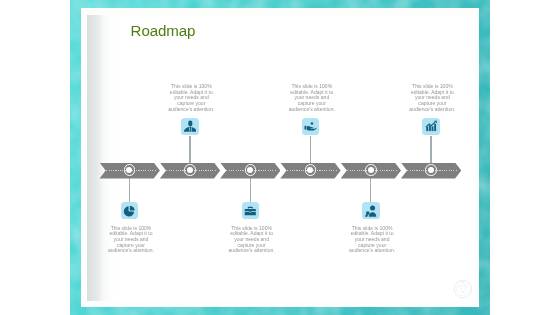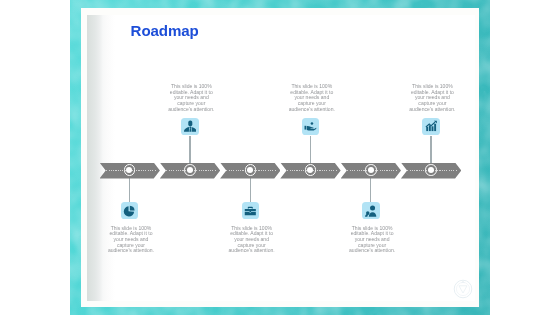--- a/index.html
+++ b/index.html
@@ -9,22 +9,22 @@
   #frame{position:absolute;left:70px;top:0;width:420px;height:315px;overflow:hidden;}
   .tealbg{position:absolute;left:0;top:0;width:420px;height:315px;
           background:linear-gradient(104deg,#57dbda 0%,#52d7d6 16%,#4acfce 38%,#42c5c6 62%,#3bbabd 84%,#36b5b8 100%);}
   .tealtex{position:absolute;left:0;top:0;width:420px;height:315px;opacity:.40;}
   #card{position:absolute;left:11px;top:8px;width:398px;height:299px;background:#fdfdfb;}
   #inner{position:absolute;left:5.5px;top:6.5px;width:388px;height:286px;overflow:hidden;
          background:linear-gradient(90deg,#d8dedc 0%,#dde2e0 0.9%,#e3e7e6 2.1%,#eceeee 3.2%,#f7f8f8 4.1%,#fbfbfb 5.2%,#fdfdfd 6.2%,#ffffff 7.2%,#ffffff 100%);}
 
   
   #stage{position:absolute;left:0;top:0;width:560px;height:315px;}
-  #title{position:absolute;left:89.6px;top:22.8px;font-size:15.1px;font-weight:bold;
-         color:#1d4ed8;letter-spacing:-0.1px;line-height:1;padding-left:41px;}
+  #title{position:absolute;left:89.6px;top:22.8px;font-size:15.1px;font-weight:normal;
+         color:#4d7c0f;letter-spacing:-0.1px;line-height:1;padding-left:41px;}
   .arrow{position:absolute;top:162.6px;width:60.4px;height:16px;background:#7f7f7f;
          clip-path:polygon(0 0, 54.2px 0, 60.4px 8px, 54.2px 16px, 0 16px, 6.2px 8px);}
   .dash{position:absolute;top:169.9px;height:0.95px;width:52px;
         background:repeating-linear-gradient(90deg,rgba(255,255,255,.66) 0 1.1px,rgba(255,255,255,0) 1.1px 2.3px);}
   .circ{position:absolute;width:11.6px;height:11.6px;border-radius:50%;
         border:1.15px solid #fff;box-sizing:border-box;}
   .circ i{position:absolute;left:1.5px;top:1.5px;width:6.1px;height:6.1px;border-radius:50%;background:#fff;}
   .conn{position:absolute;width:1.4px;background:#a3aeb2;}
   .ibox{position:absolute;width:17.5px;height:17.3px;border-radius:3.6px;background:#b2e3f5;
         display:flex;align-items:center;justify-content:center;}

